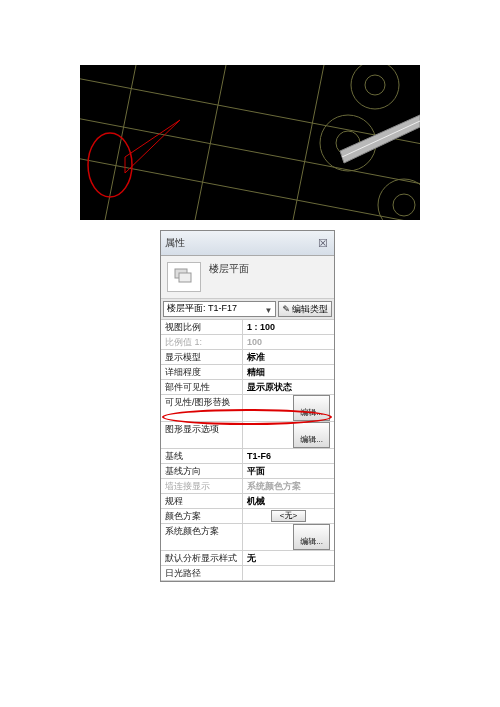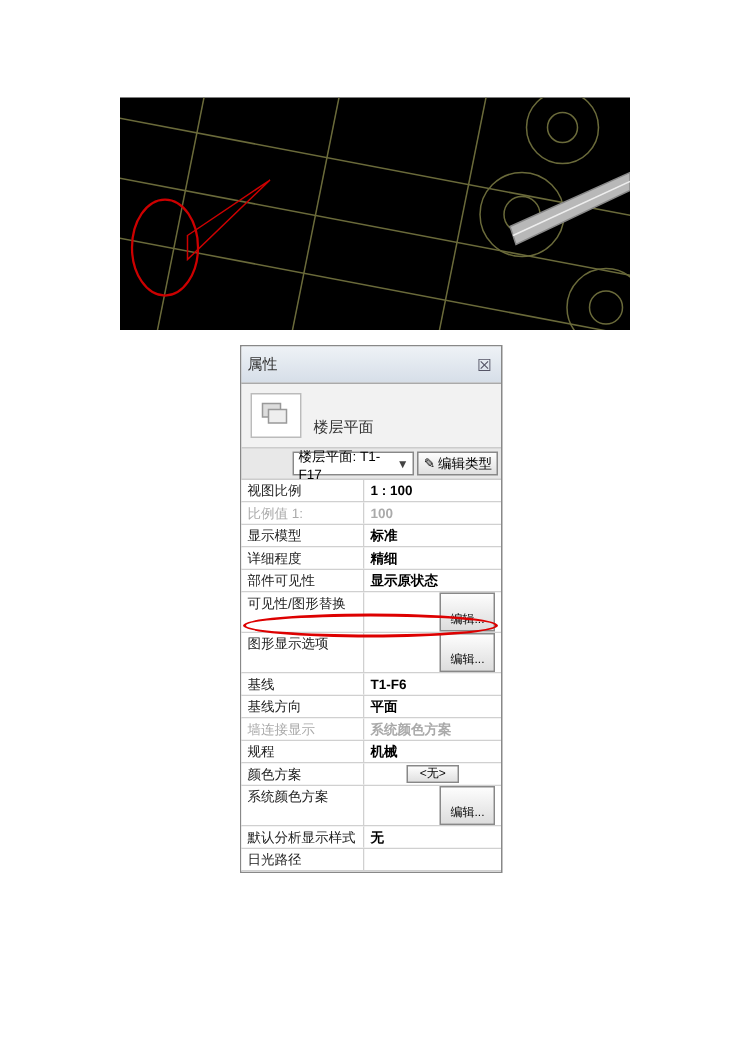--- a/index.html
+++ b/index.html
@@ -41,21 +41,21 @@
       justify-content: space-between;
     }
     .close-btn {
       width: 14px; height: 14px;
       display: flex; align-items: center; justify-content: center;
       color: #556;
       font-size: 11px;
     }
     .preview-row {
       display: flex;
-      align-items: flex-end;
+      align-items: flex-start;
       padding: 6px 6px;
       gap: 8px;
       background: #f2f2f2;
       font-family: Liberation Mono, monospace;
     }
     .preview-icon {
       width: 34px; height: 30px;
       border: 1px solid #bbb;
       background: #fff;
       display: flex; align-items: center; justify-content: center;
@@ -70,23 +70,22 @@
       border-bottom: 1px solid #ccc;
     }
     .dd-main {
       flex: 1;
       background: #fff;
       border: 1px solid #888;
       height: 16px;
       font-size: 9px;
       padding: 1px 3px;
       display: flex;
-      align-items: center;
+      align-items: flex-end;
       justify-content: space-between;
-      margin-left: 32px;
     }
     .dd-arrow {
       font-size: 8px;
       color: #444;
     }
     .edit-type {
       background: linear-gradient(#fdfdfd, #e0e0e0);
       border: 1px solid #888;
       height: 16px;
       font-size: 9px;

